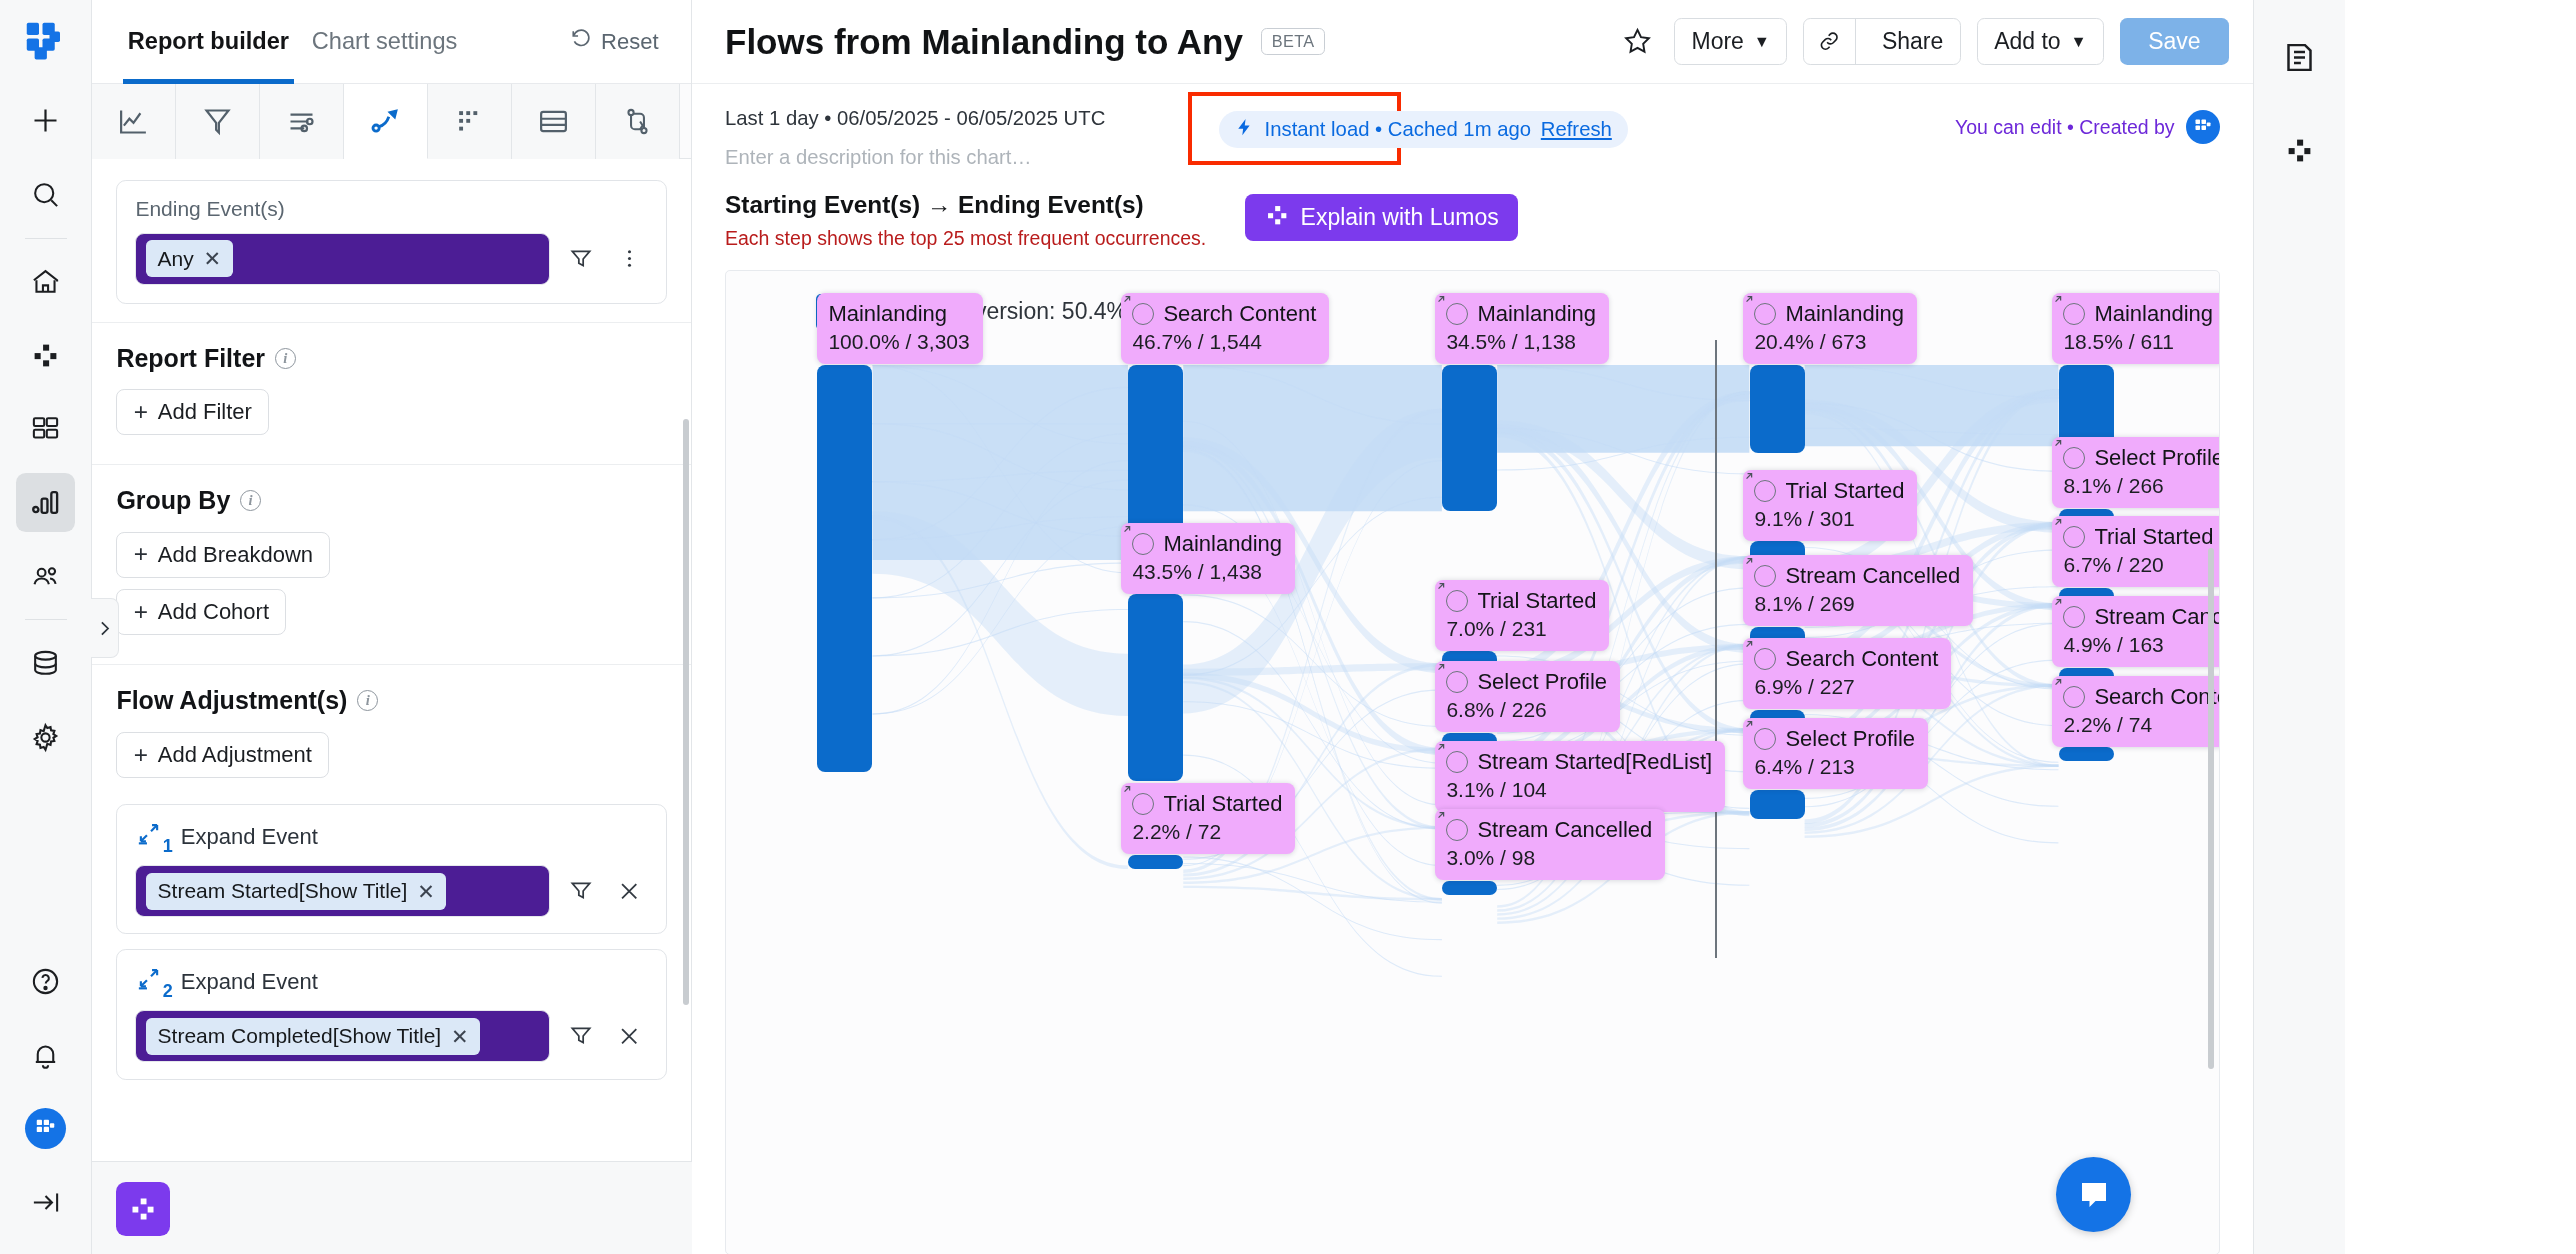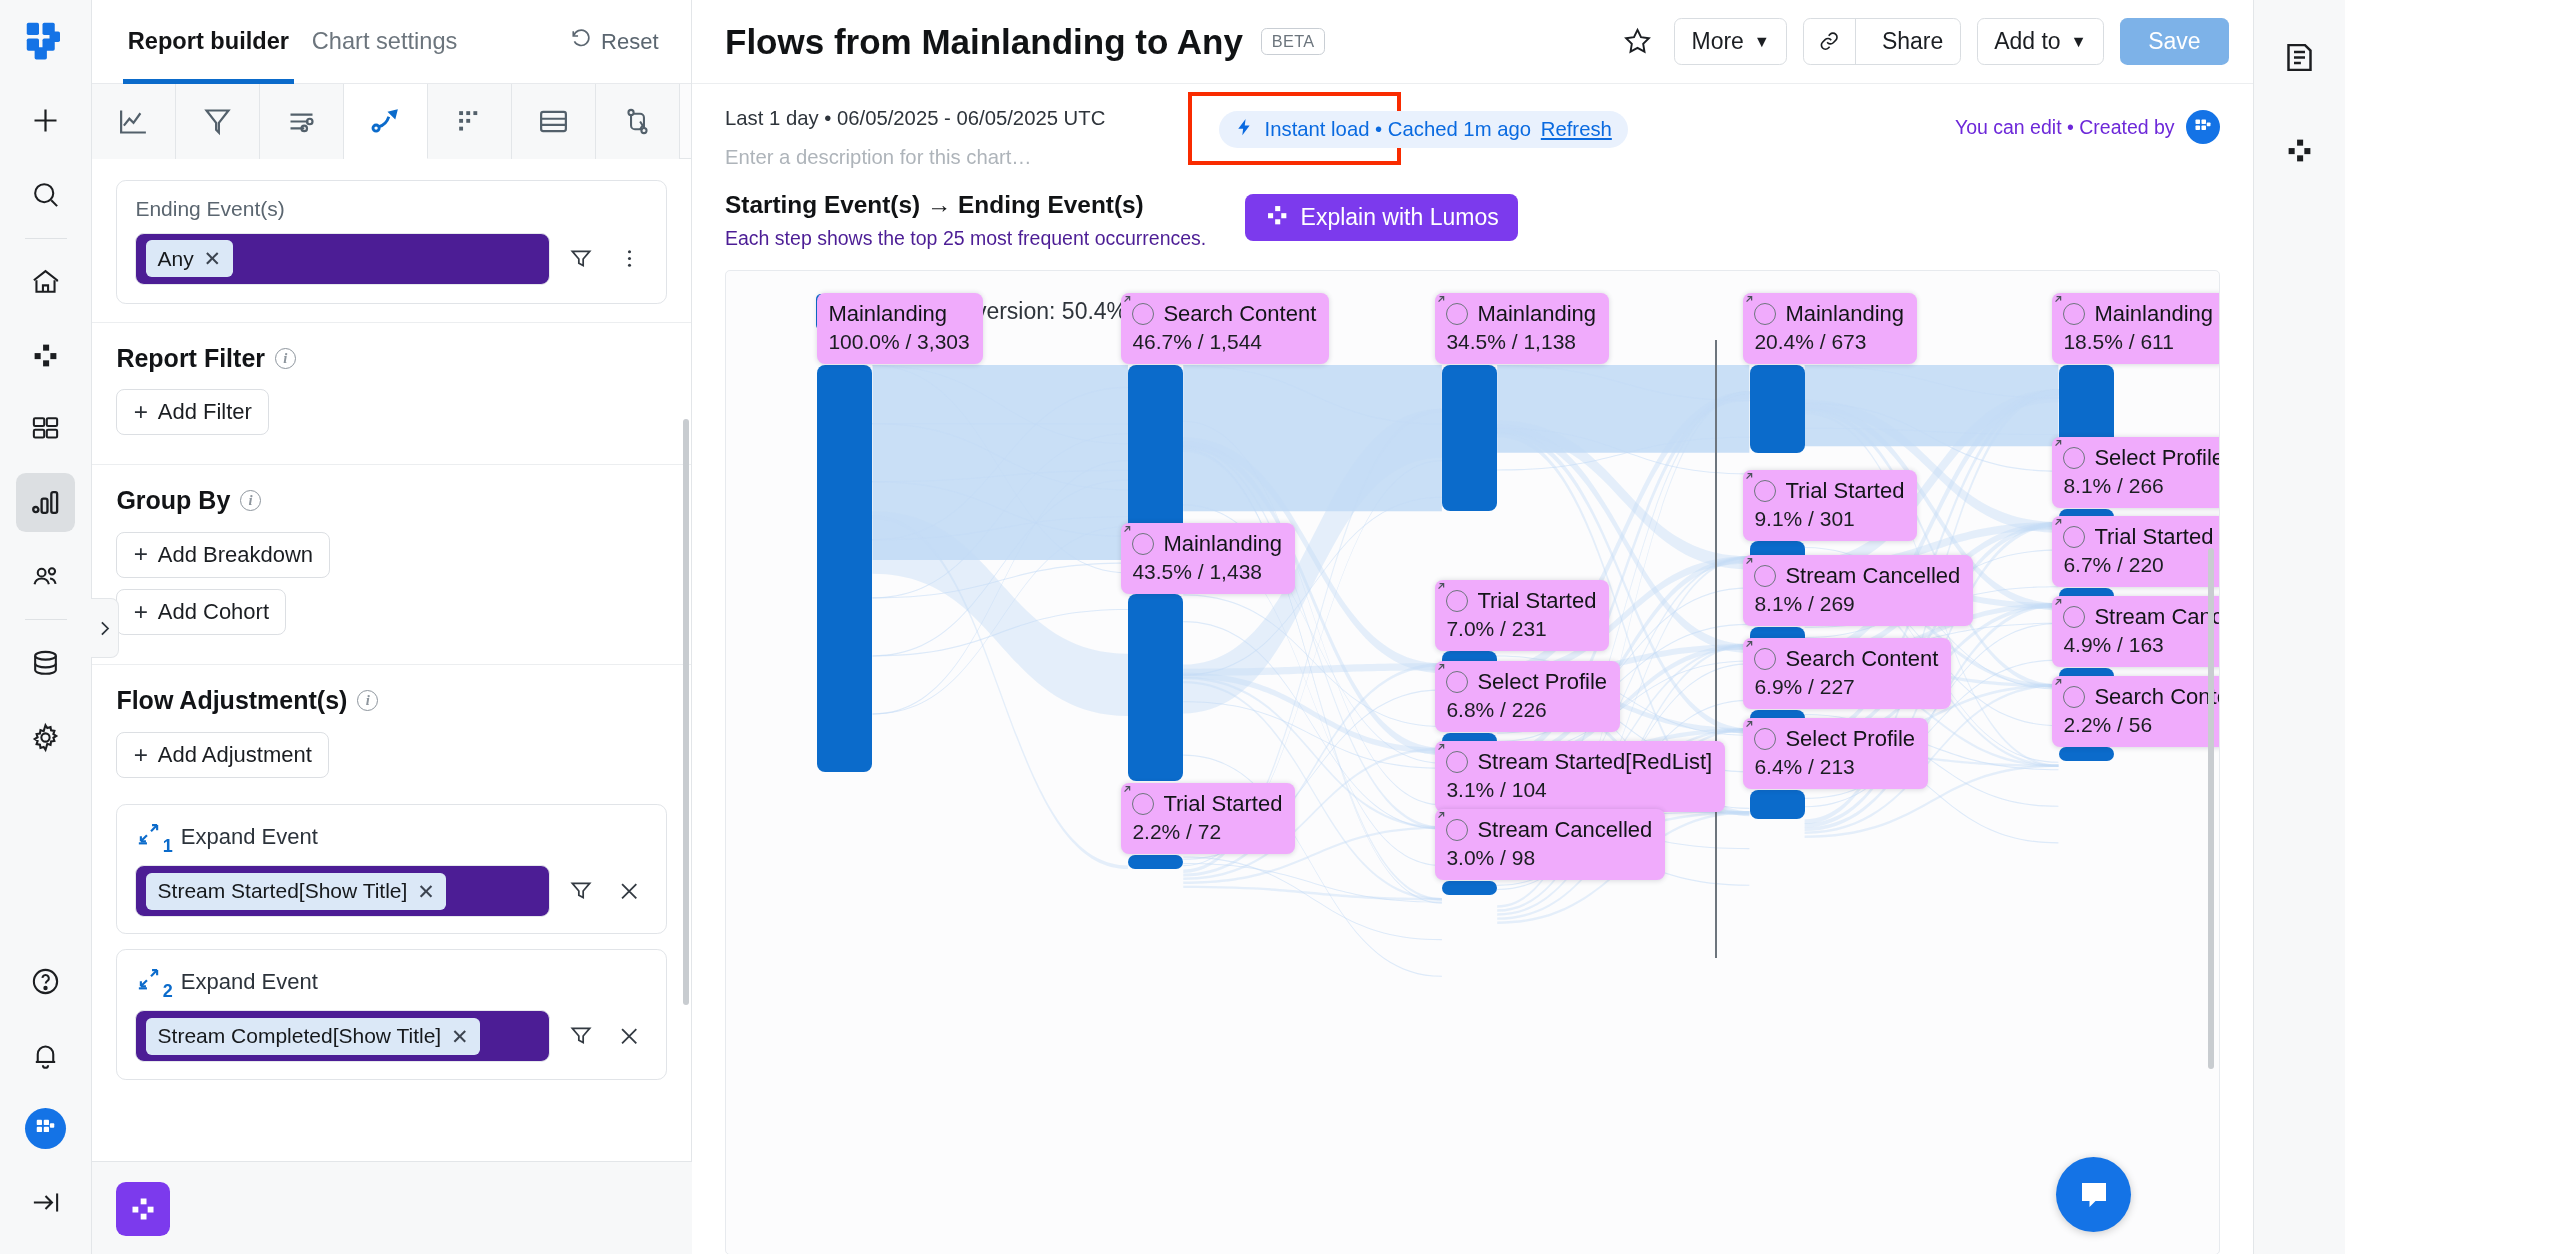--- a/index.html
+++ b/index.html
@@ -172,21 +172,21 @@
   .meta-right {
     position:absolute; right: 33px; top: 26px; display:flex; align-items:center; gap: 11.4px;
     font-size: 19.5px; color:#6d28d9;
   }
   .avatar-sm { width: 34px; height: 34px; border-radius: 50%; background:#1473e6;
     display:flex; align-items:center; justify-content:center; }
 
   
   .charthead { padding: 0 33px; display:flex; align-items:flex-start; gap: 39px; }
   .ch-title { font-size: 24.4px; font-weight:bold; color:#111315; }
-  .ch-sub { font-size: 19.5px; color:#4c1d95; margin-top: 8.1px; }
+  .ch-sub { font-size: 19.5px; color:#b91c1c; margin-top: 8.1px; }
   .lumos-btn {
     background:#7c3aed; color:#fff; border-radius: 8.1px; height: 47px;
     display:flex; align-items:center; gap: 11.4px; padding: 0 19.5px; font-size: 23px;
     cursor:pointer; margin-top: 3.3px;
   }
 
   
   .sankey-frame {
     margin: 19.5px 33px 0 33px; border: 0.8px solid #e7eaee; border-radius: 4.9px;
     flex: 1; position: relative; overflow: hidden; background:#fcfcfd;
@@ -1150,21 +1150,21 @@
           <div class="nlabel" style="left: 1326px; top: 342px;">
             <div class="ntitle">
               <span class="arrow-circle">
                 <svg width="12.2" height="12.2" viewBox="0 0 24 24" fill="none" stroke="#4a525a" stroke-width="2.4">
                   <path d="M7 17L17 7"></path>
                   <path d="M9 7h8v8"></path>
                 </svg>
               </span>
               <span>Search Content</span>
             </div>
-            <div class="nval">2.2% / 56</div>
+            <div class="nval">2.2% / 74</div>
           </div>
         </div>
 
       <div class="chart-vscroll"></div>
     </div>
 
     <div class="chat-fab">
       <svg width="36" height="36" viewBox="0 0 24 24" fill="#fff">
         <path d="M4 4h16v12h-7l-4 4v-4H4z"></path>
       </svg>

